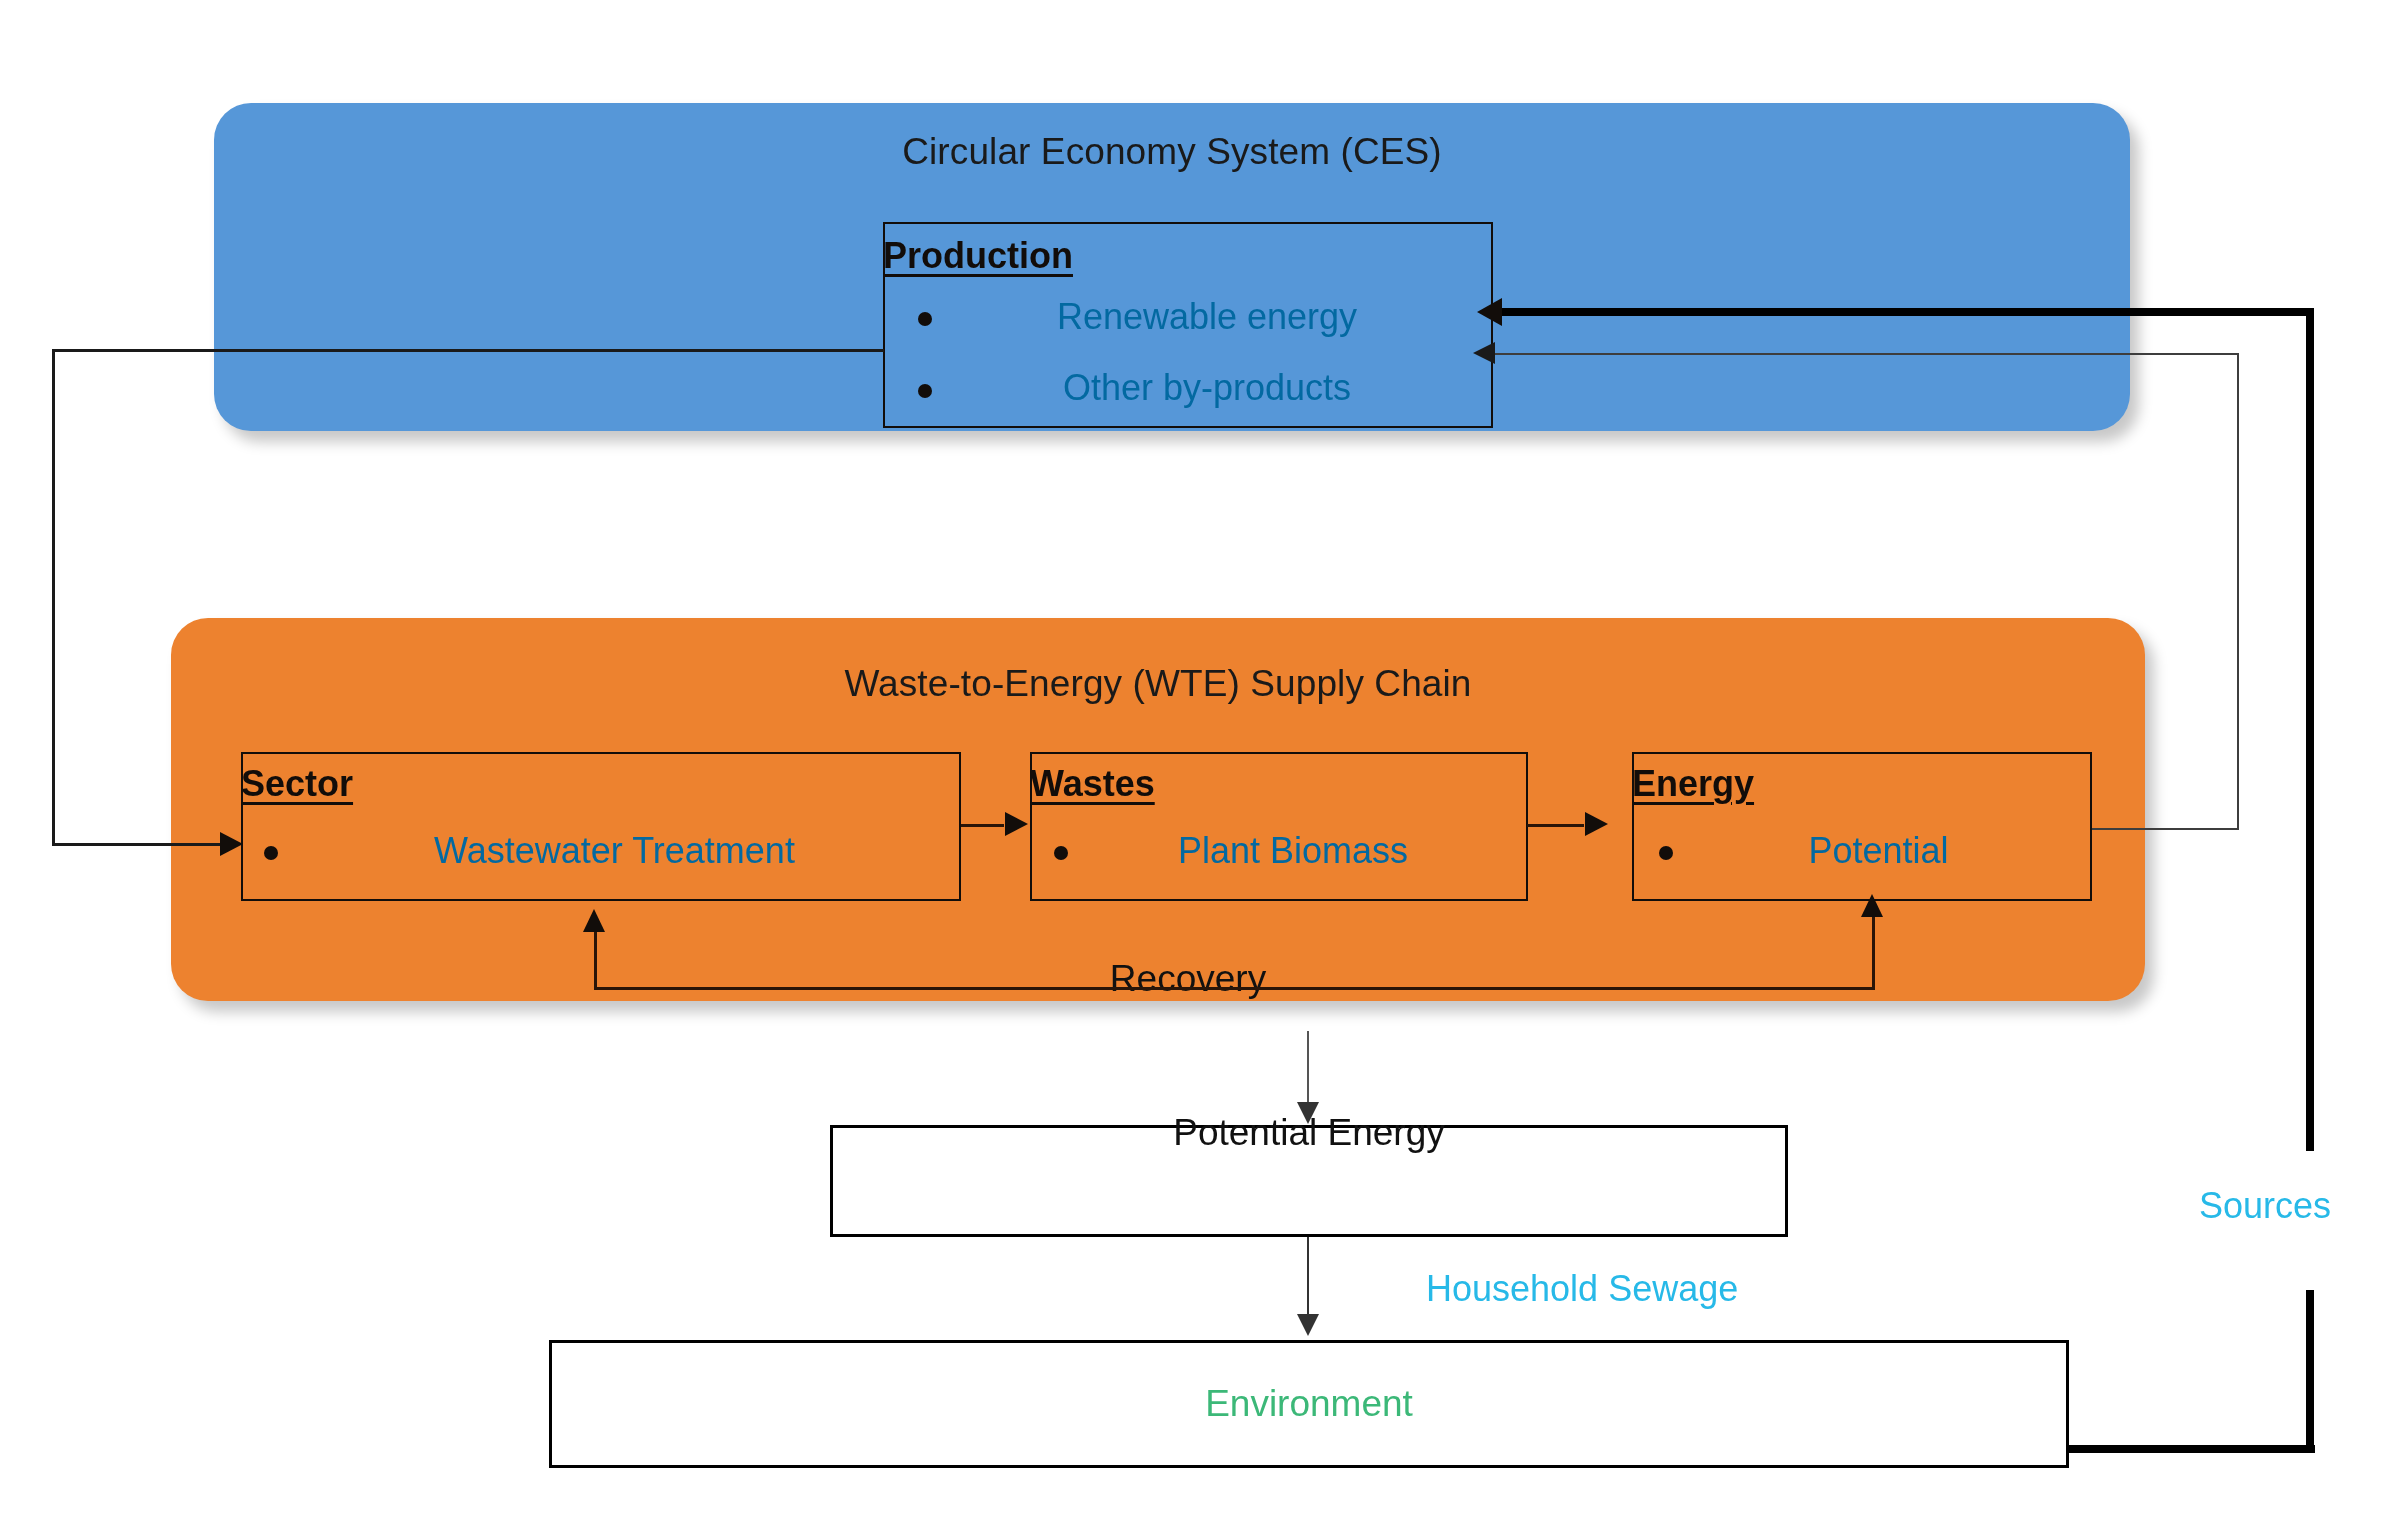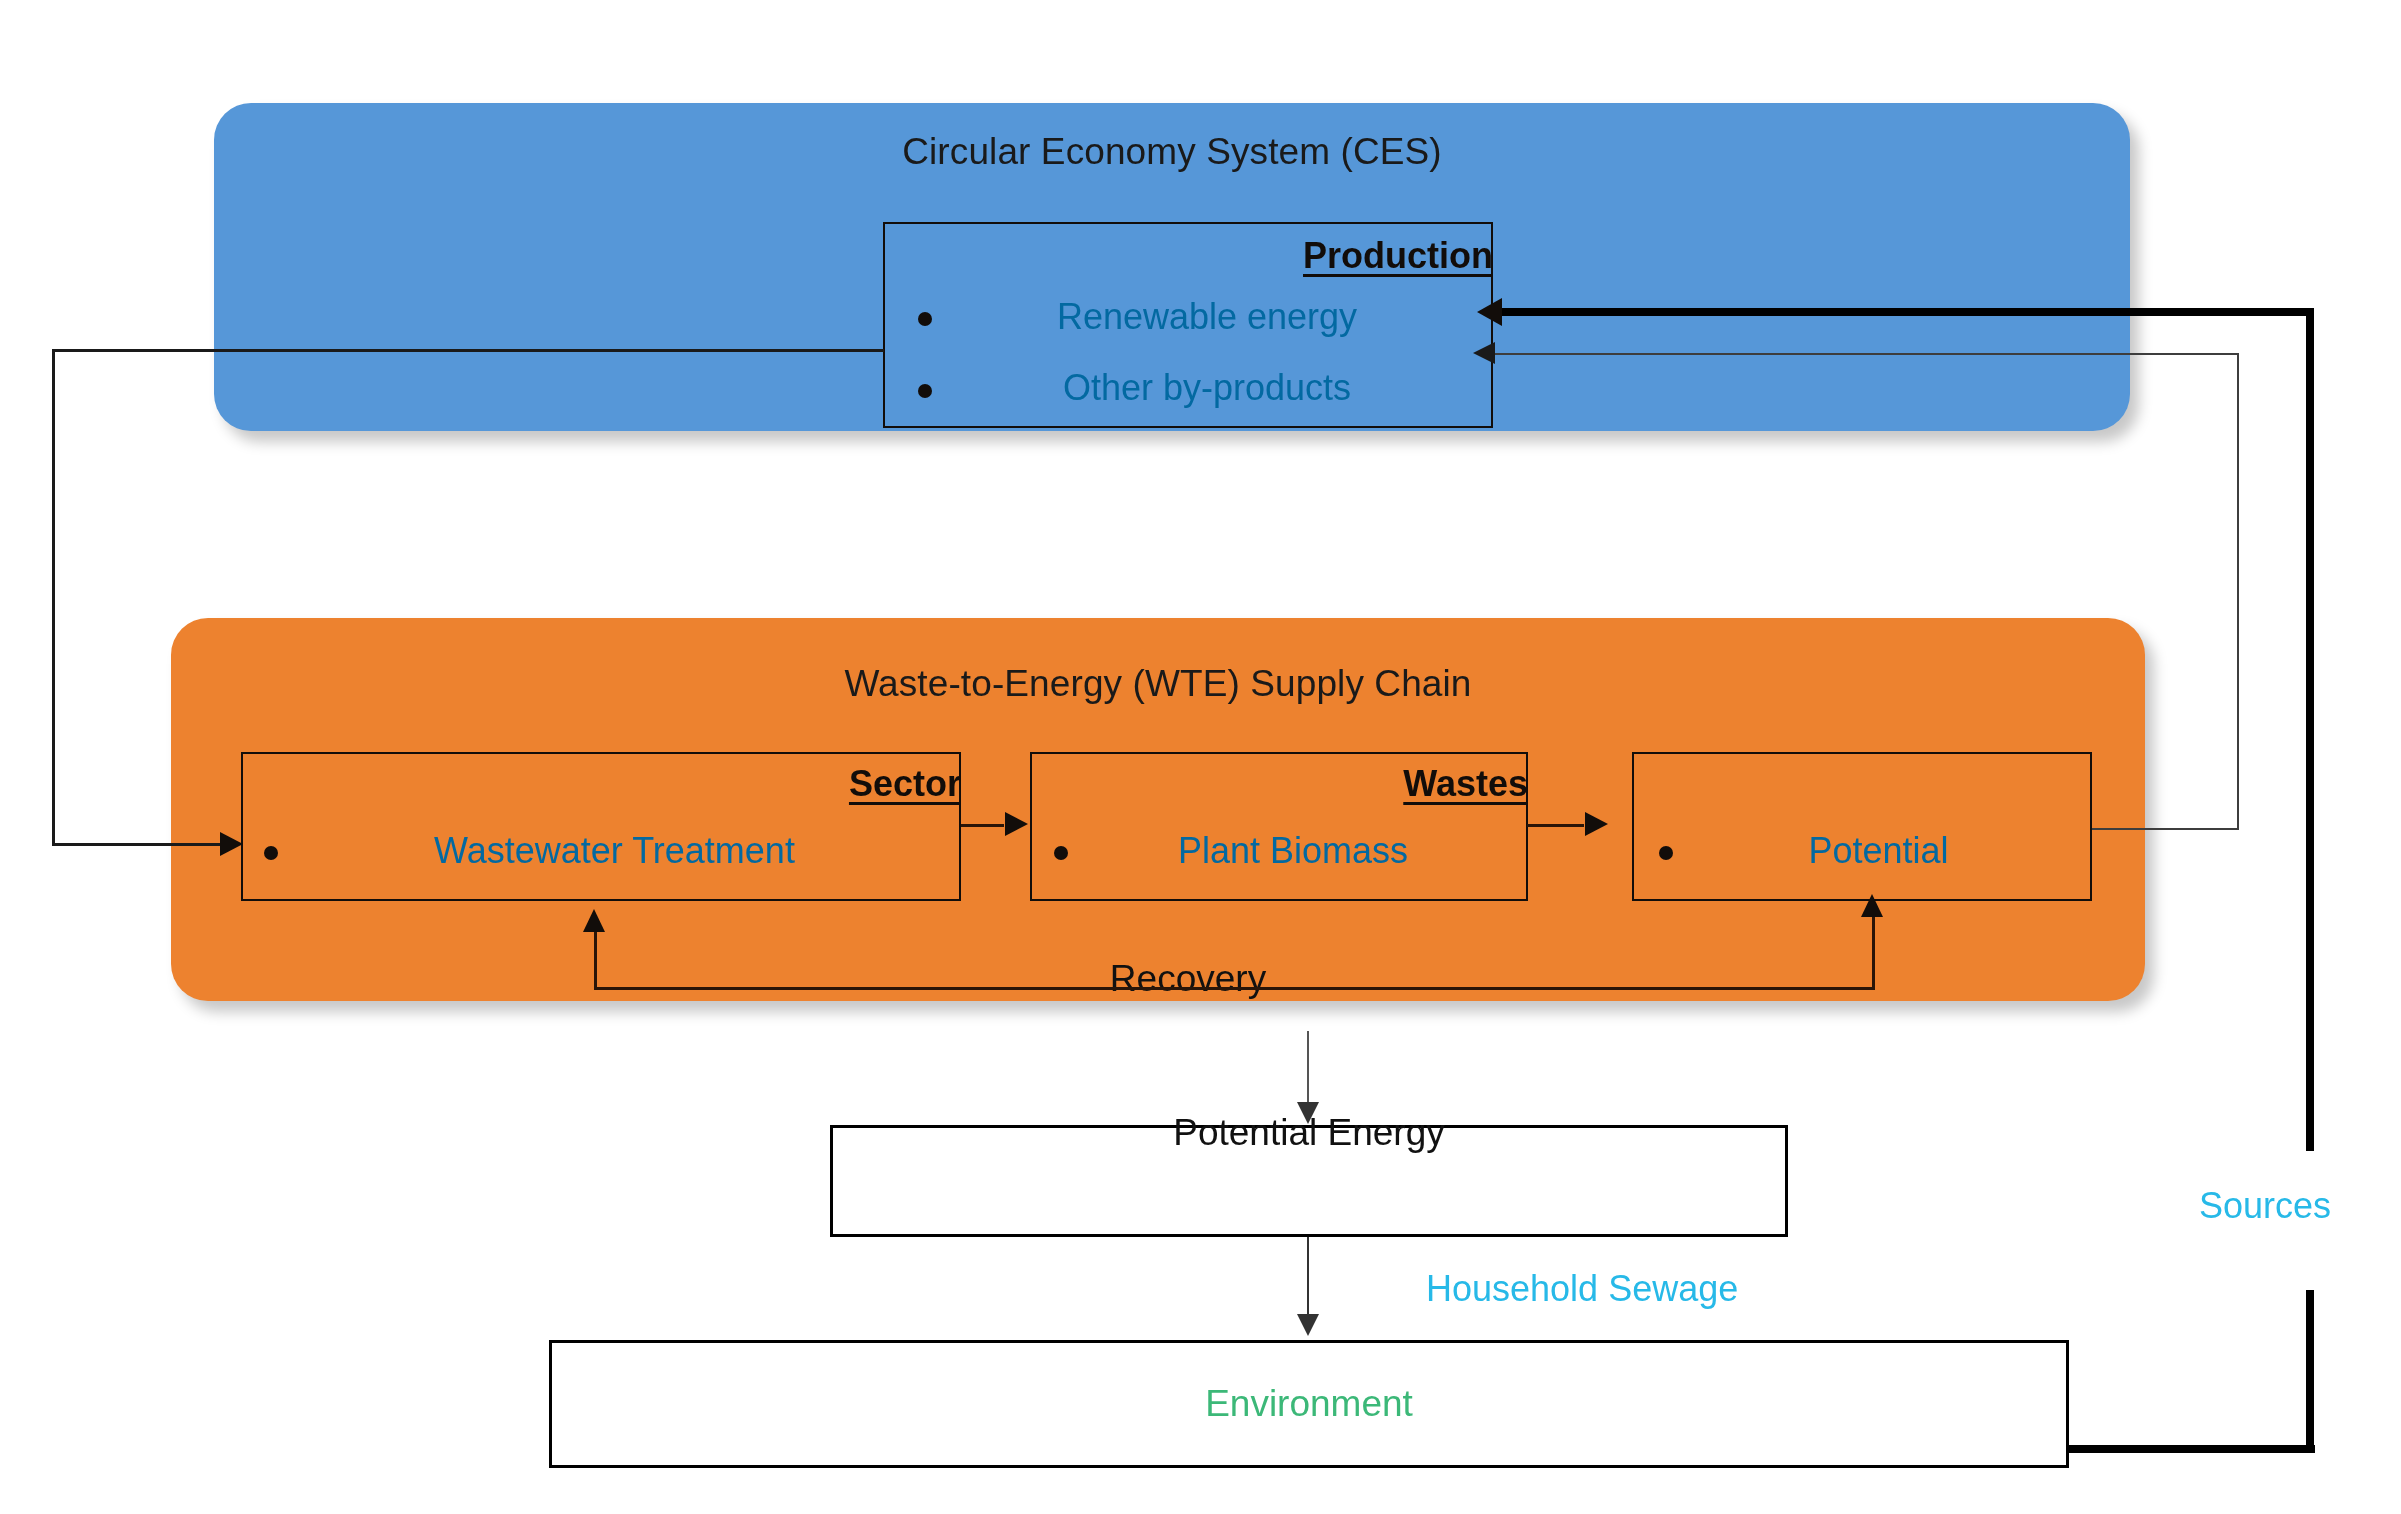--- a/index.html
+++ b/index.html
@@ -29,21 +29,21 @@
   .node{
     position:absolute;
     border:2.6px solid #120d0a;
     box-sizing:border-box;
     background:transparent;
   }
   .node-white{ background:#ffffff; border:3.2px solid #000000; }
   .node-head{
     position:absolute;
     left:0;right:0;
-    text-align:right;
+    text-align:left;
     font-weight:bold;
     text-decoration:underline;
     text-underline-offset:6.4px;
     font-size:36px;
     color:#120d0a;
     white-space:nowrap;
   }
   .node-line{
     position:absolute;
     left:0;right:0;
@@ -107,20 +107,21 @@
   <div class="node-head" style="top:763px;left:241px;width:720px;">Sector</div>
   <span class="bullet" style="left:264px;top:846px;"></span>
   <div class="node-line" style="top:830px;left:268px;width:693px;">Wastewater Treatment</div>
 
   <div class="node" style="left:1030px;top:752px;width:498px;height:149px;"></div>
   <div class="node-head" style="top:763px;left:1030px;width:498px;">Wastes</div>
   <span class="bullet" style="left:1054px;top:846px;"></span>
   <div class="node-line" style="top:830px;left:1059px;width:468px;">Plant Biomass</div>
 
   <div class="node" style="left:1632px;top:752px;width:460px;height:149px;"></div>
+  <div class="node-head" style="top:763px;left:1632px;width:460px;">Energy</div>
   <span class="bullet" style="left:1659px;top:846px;"></span>
   <div class="node-line" style="top:830px;left:1664px;width:429px;">Potential</div>
 
   <div class="node-text" style="top:958px;left:1022px;width:332px;">Recovery</div>
 
   <div class="node node-white" style="left:830px;top:1125px;width:958px;height:112px;"></div>
   <div class="node-text" style="top:1112px;left:830px;width:958px;">Potential Energy</div>
 
   <div class="node node-white" style="left:549px;top:1340px;width:1520px;height:128px;"></div>
   <div class="node-text" style="top:1383px;left:549px;width:1520px;color:#3CB878;">Environment</div>

